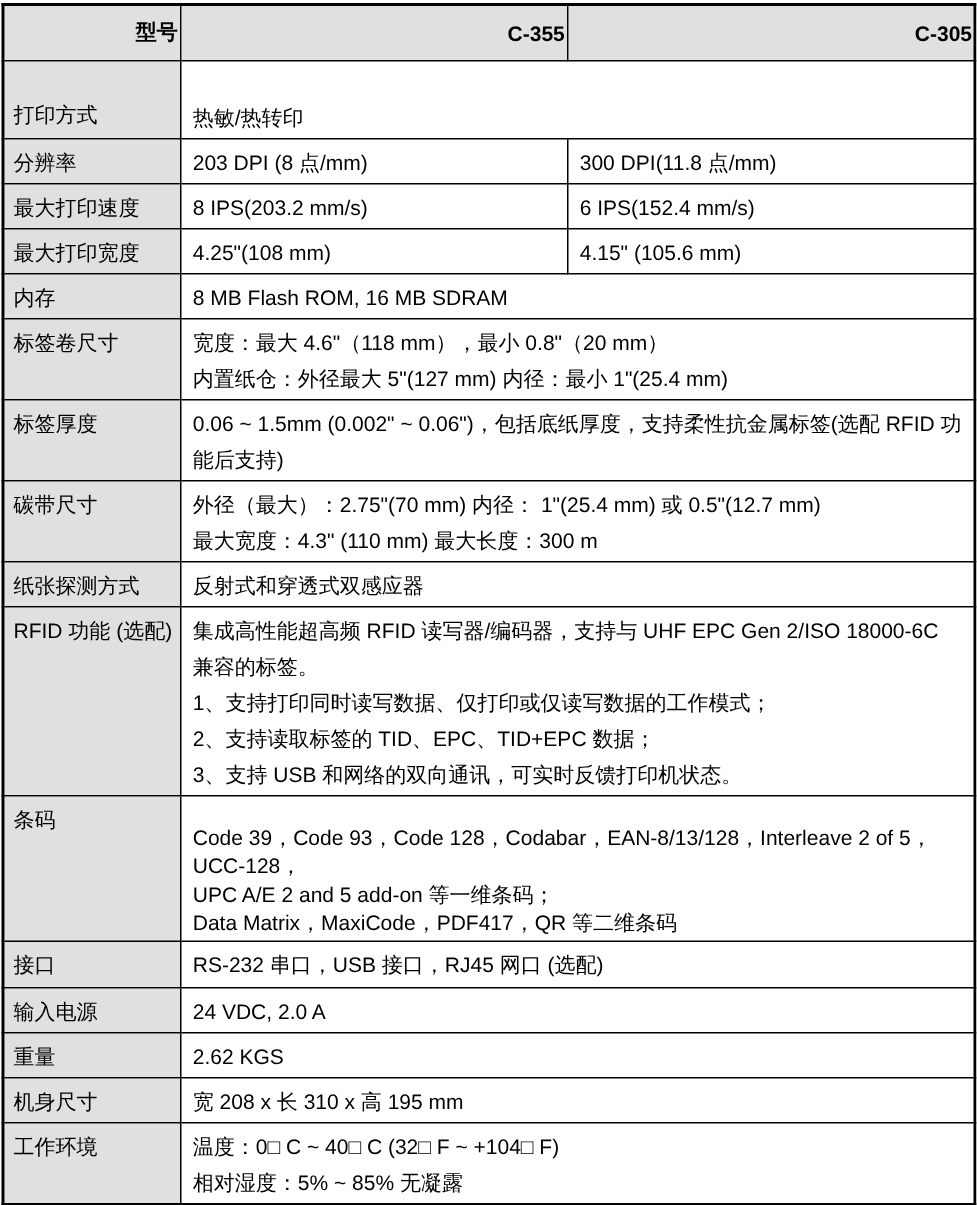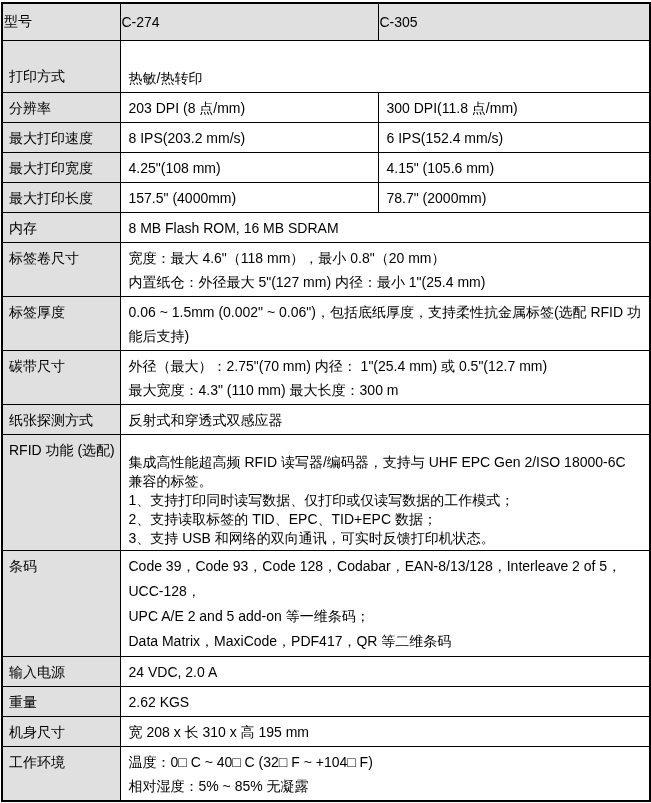--- a/index.html
+++ b/index.html
@@ -21,22 +21,22 @@
     table-layout:fixed;
     width:648px;
     border:2px solid var(--border);
   }
   th,td{
     border:1px solid var(--border);
     overflow:hidden;
   }
   thead th{
     background:var(--header-bg);
-    font-weight:normal;
-    text-align:left;
+    font-weight:bold;
+    text-align:right;
     vertical-align:middle;
     height:34px;
     font-size:14px;
   }
   td.label{
     background:var(--label-bg);
     vertical-align:top;
     padding:5px 4px 2px 6px;
     line-height:21px;
   }
@@ -59,21 +59,21 @@
 <div class="page">
   <table>
     <colgroup>
       <col style="width:118px">
       <col style="width:258px">
       <col style="width:272px">
     </colgroup>
     <thead>
       <tr>
         <th>型号</th>
-        <th>C-274</th>
+        <th>C-355</th>
         <th>C-305</th>
       </tr>
     </thead>
     <tbody id="spec-body">
         <tr>
           <td class="label">打印方式</td>
           <td class="value" colspan="2">
             <div>热敏/热转印</div>
           </td>
         </tr>
@@ -95,29 +95,20 @@
             <div>6 IPS(152.4 mm/s)</div>
           </td>
         </tr>
         <tr>
           <td class="label">最大打印宽度</td>
           <td class="value">
             <div>4.25"(108 mm)</div>
           </td>
           <td class="value">
             <div>4.15" (105.6 mm)</div>
-          </td>
-        </tr>
-        <tr>
-          <td class="label">最大打印长度</td>
-          <td class="value">
-            <div>157.5"  (4000mm)</div>
-          </td>
-          <td class="value">
-            <div>78.7"  (2000mm)</div>
           </td>
         </tr>
         <tr>
           <td class="label">内存</td>
           <td class="value" colspan="2">
             <div>8 MB Flash ROM, 16 MB SDRAM</div>
           </td>
         </tr>
         <tr>
           <td class="label">标签卷尺寸</td>
@@ -156,20 +147,26 @@
         </tr>
         <tr>
           <td class="label">条码</td>
           <td class="value" colspan="2">
             <div>Code 39，Code 93，Code 128，Codabar，EAN-8/13/128，Interleave 2 of 5，UCC-128，</div>
             <div>UPC A/E 2 and 5 add-on 等一维条码；</div>
             <div>Data Matrix，MaxiCode，PDF417，QR 等二维条码</div>
           </td>
         </tr>
         <tr>
+          <td class="label">接口</td>
+          <td class="value" colspan="2">
+            <div>RS-232 串口，USB 接口，RJ45 网口 (选配)</div>
+          </td>
+        </tr>
+        <tr>
           <td class="label">输入电源</td>
           <td class="value" colspan="2">
             <div>24 VDC, 2.0 A</div>
           </td>
         </tr>
         <tr>
           <td class="label">重量</td>
           <td class="value" colspan="2">
             <div>2.62 KGS</div>
           </td>

